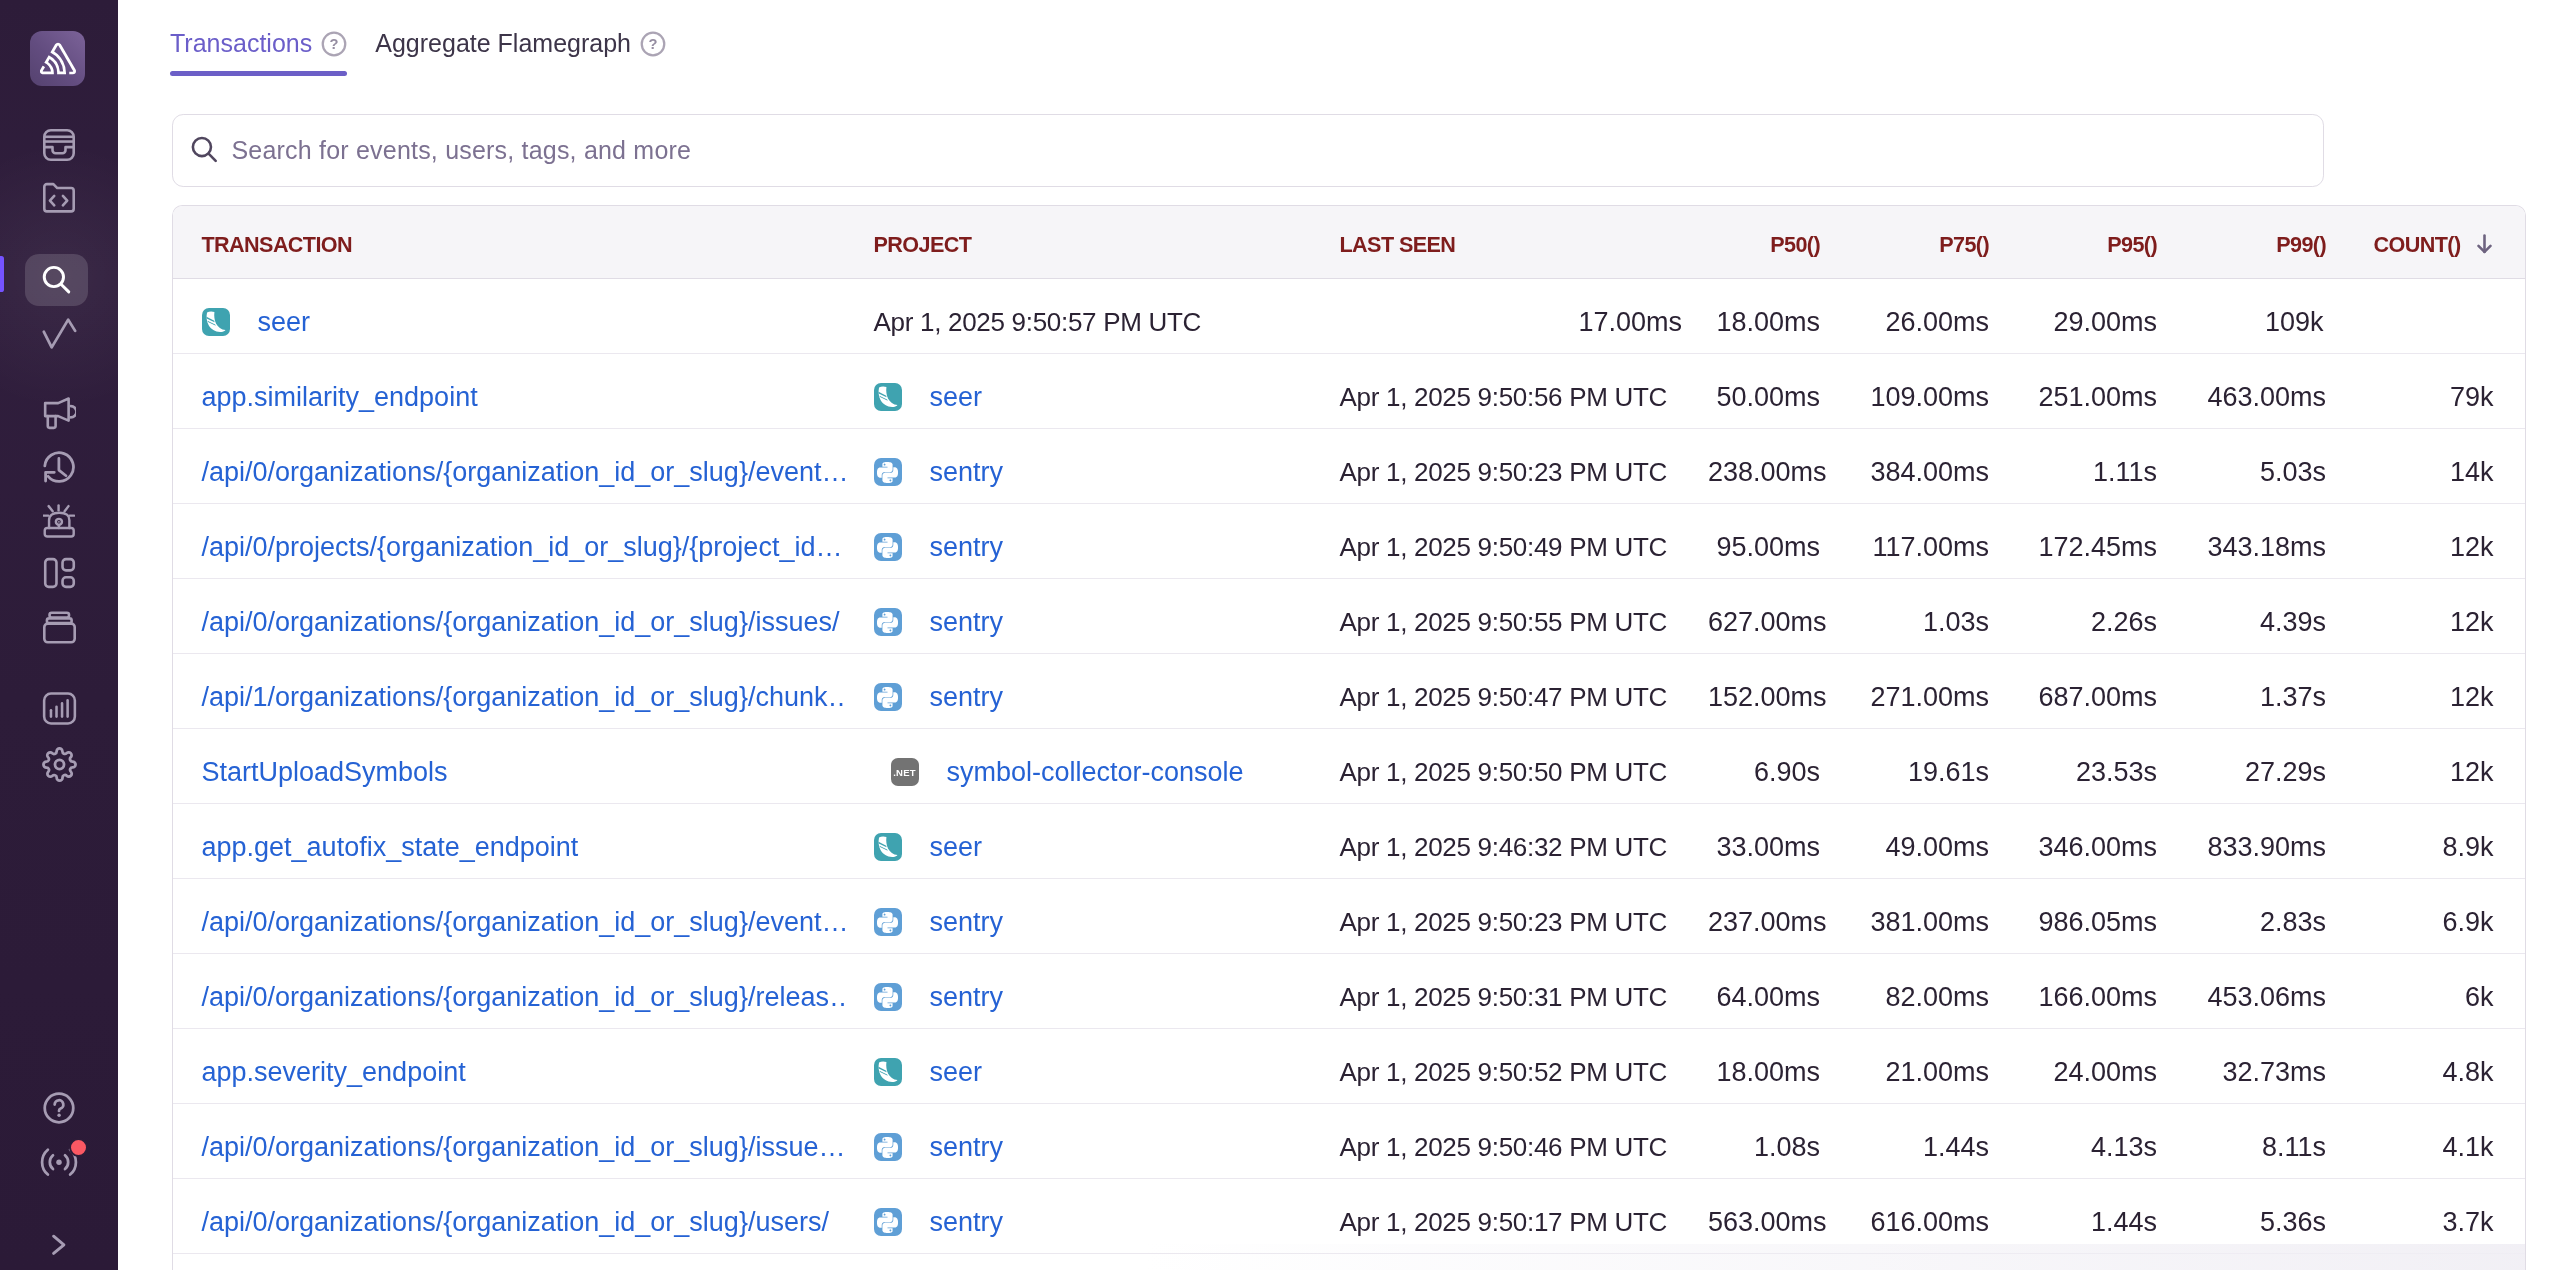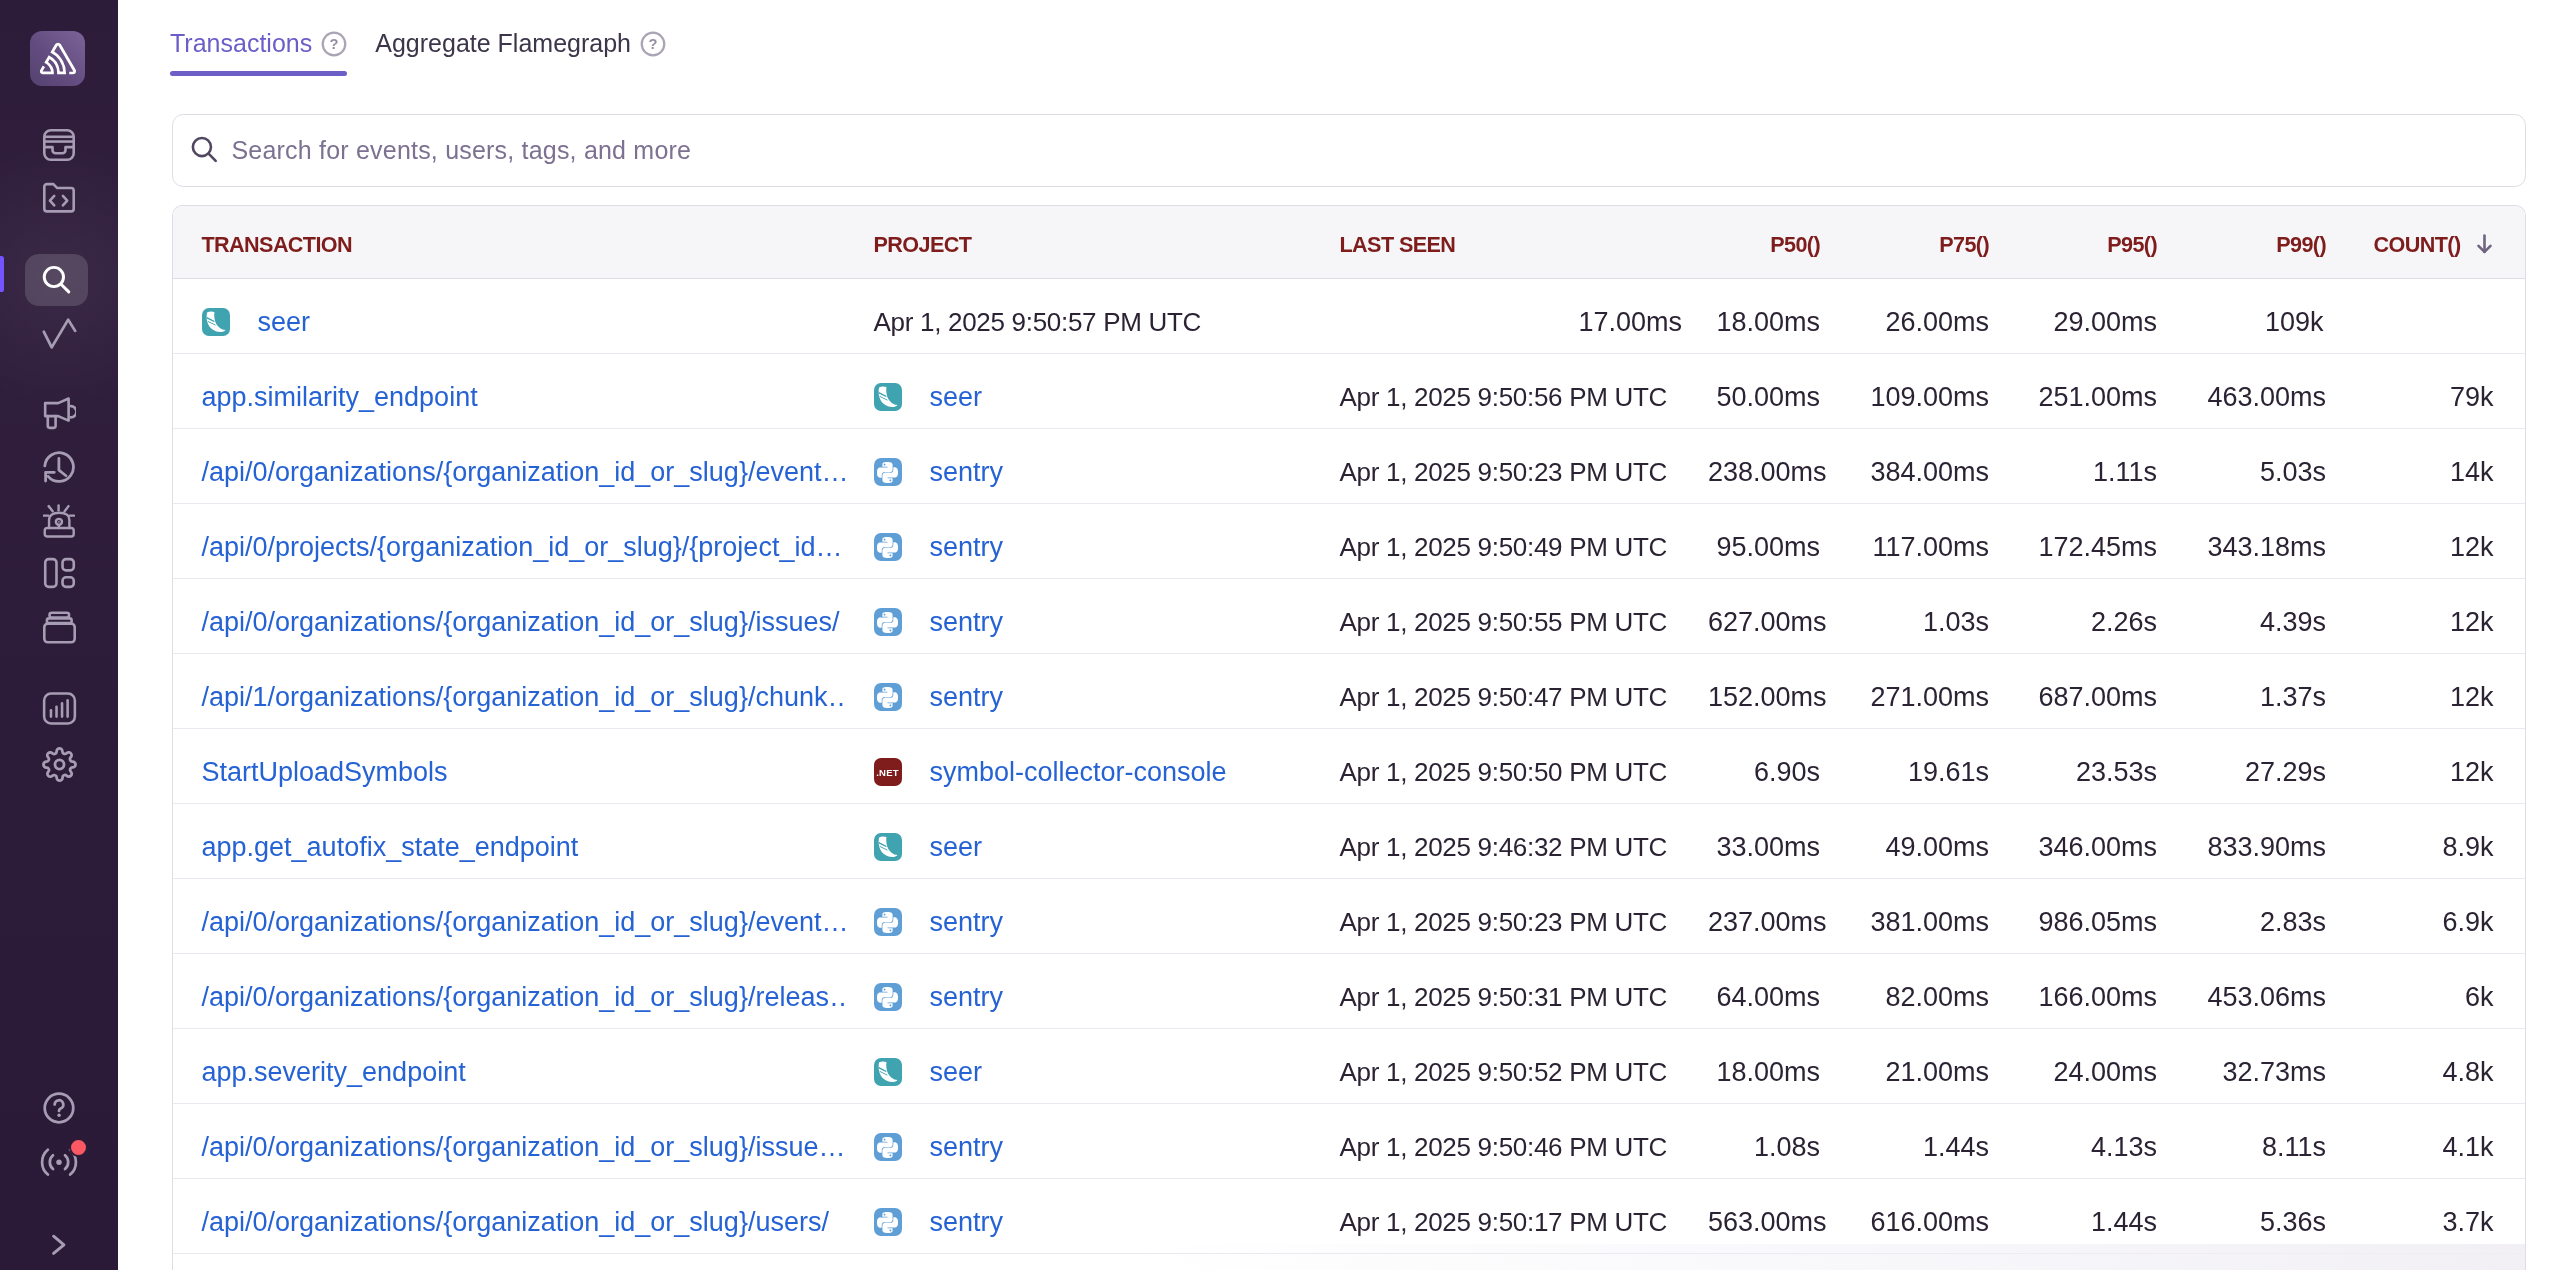--- a/index.html
+++ b/index.html
@@ -28,21 +28,21 @@
 
 
 .tabs { position:absolute; left:52px; top:29px; display:flex; gap:28.5px; }
 .tab { position:relative; display:flex; align-items:center; gap:8.6px;
   font-size:25px; padding-bottom:18px; color:#3d3549; }
 .tab.active { color:#6b5ec9; }
 .tab.active::after { content:""; position:absolute; left:0; right:0; bottom:0;
   height:5.2px; border-radius:2.6px; background:#6c5fc7; }
 
 
-.search { position:absolute; left:54px; top:114px; width:2354px; height:73px;
+.search { position:absolute; left:54px; top:114px; width:2152px; height:73px;
   border:1.7px solid #e0dce5; border-radius:11.2px; background:#fff;
   display:flex; align-items:center; }
 .search svg { margin-left:15.5px; }
 .search .ph { margin-left:12px; font-size:25px; color:#7c7191; letter-spacing:0.2px; }
 
 
 .panel { position:absolute; left:54px; top:205px; width:2354px; height:1065px;
   border:1.7px solid #e0dce5; border-radius:10.4px 10.4px 0 0; border-bottom:none;
   background:#fff; overflow:hidden; }
 .grid-row { display:grid; grid-template-columns:672px 466px 397px 138px 169px 168px 169px 170px; }
@@ -54,21 +54,21 @@
 .thead .c { position:relative; top:2.6px; }
 .c { padding-left:28.5px; white-space:nowrap; overflow:hidden; }
 .cr { text-align:right; padding-right:26px; padding-left:0; white-space:nowrap; }
 .thead .cr8, .trow .cr8 { padding-right:28.5px; }
 a.lnk { color:#2562d4; text-decoration:none; }
 .proj { display:flex; align-items:center; gap:28px; }
 .ptile { width:28px; height:28px; border-radius:7px; flex:0 0 28px;
   display:flex; align-items:center; justify-content:center; }
 .ptile.seer { background:#3fa3b0; }
 .ptile.py { background:#5f9fd6; }
-.ptile.net { background:#7f1d1d; color:#fff; font-size:9.5px; font-weight:700; letter-spacing:0.2px; }
+.ptile.net { background:#737373; color:#fff; font-size:9.5px; font-weight:700; letter-spacing:0.2px;margin-left:17px; }
 .ts { font-size:26px; letter-spacing:-0.3px; }
 .countcell { display:flex; align-items:center; justify-content:flex-end; gap:14px; }
 .panel::after { content:""; position:absolute; right:0; bottom:0; width:1381px; height:26px;
   background:linear-gradient(90deg, rgba(244,243,247,0) 0%, rgba(240,238,244,0.9) 100%); pointer-events:none; }
 </style>
 </head>
 <body>
 <div id="app">
   <div id="sidebar">
     <div class="logo-tile">

